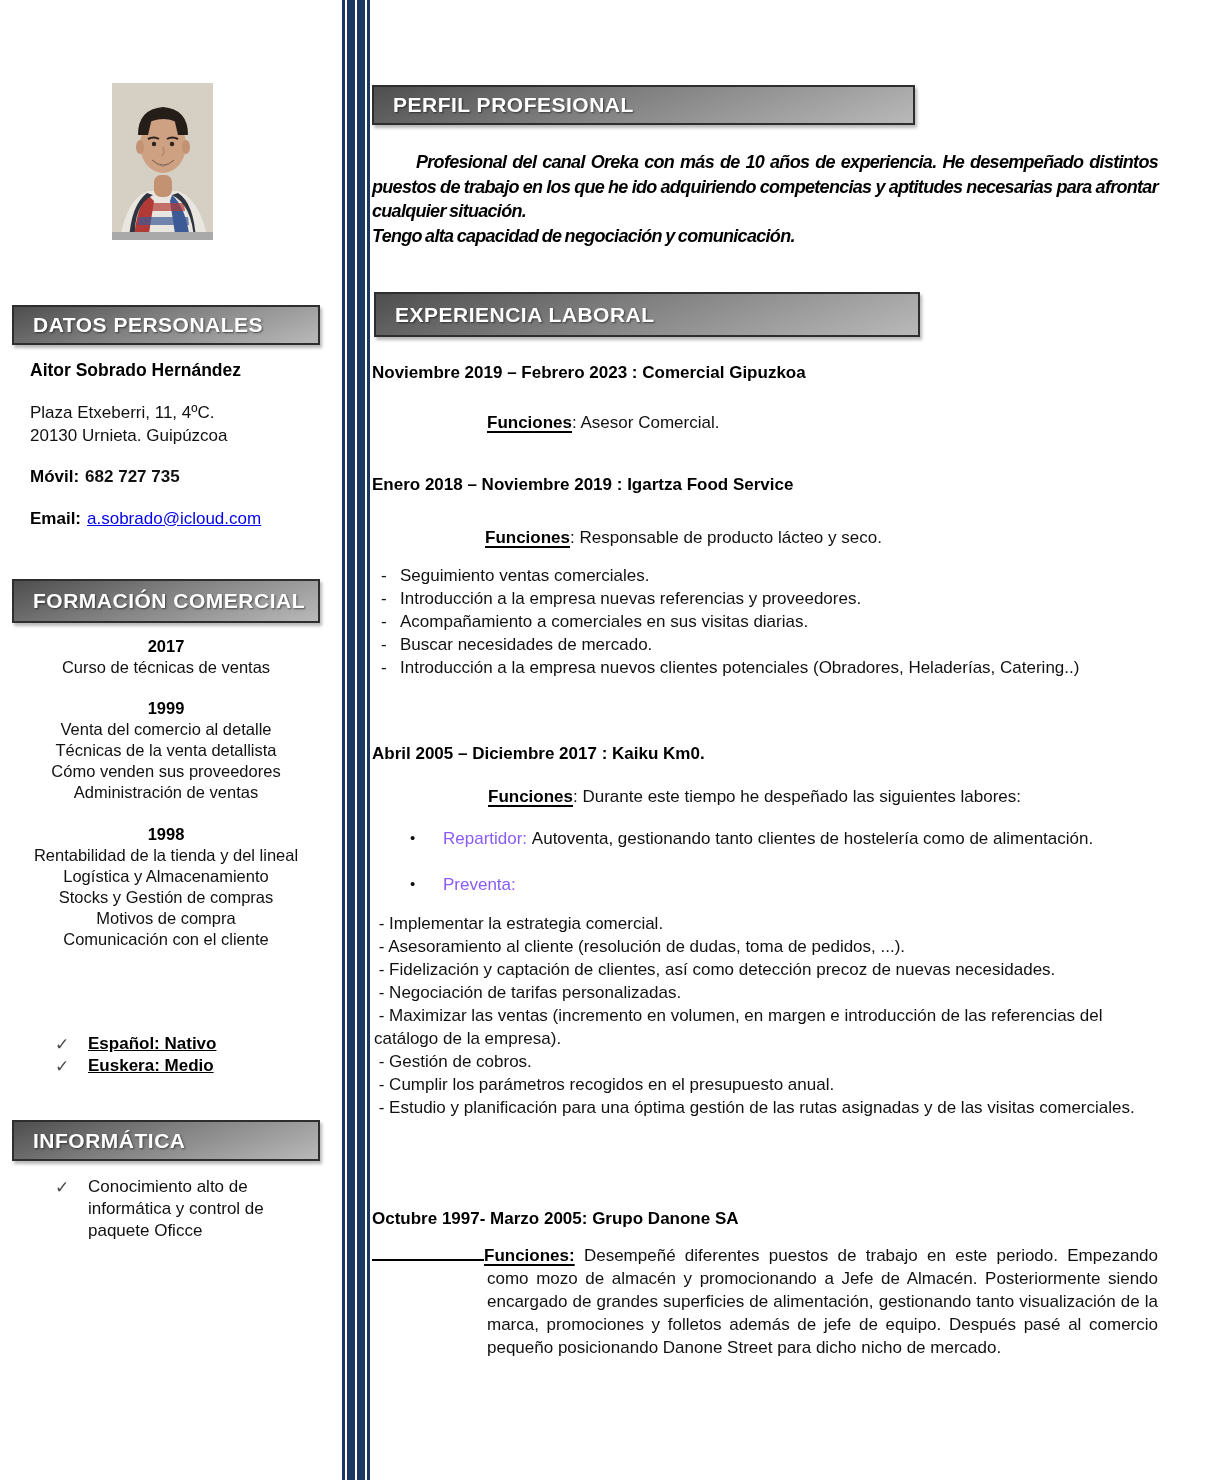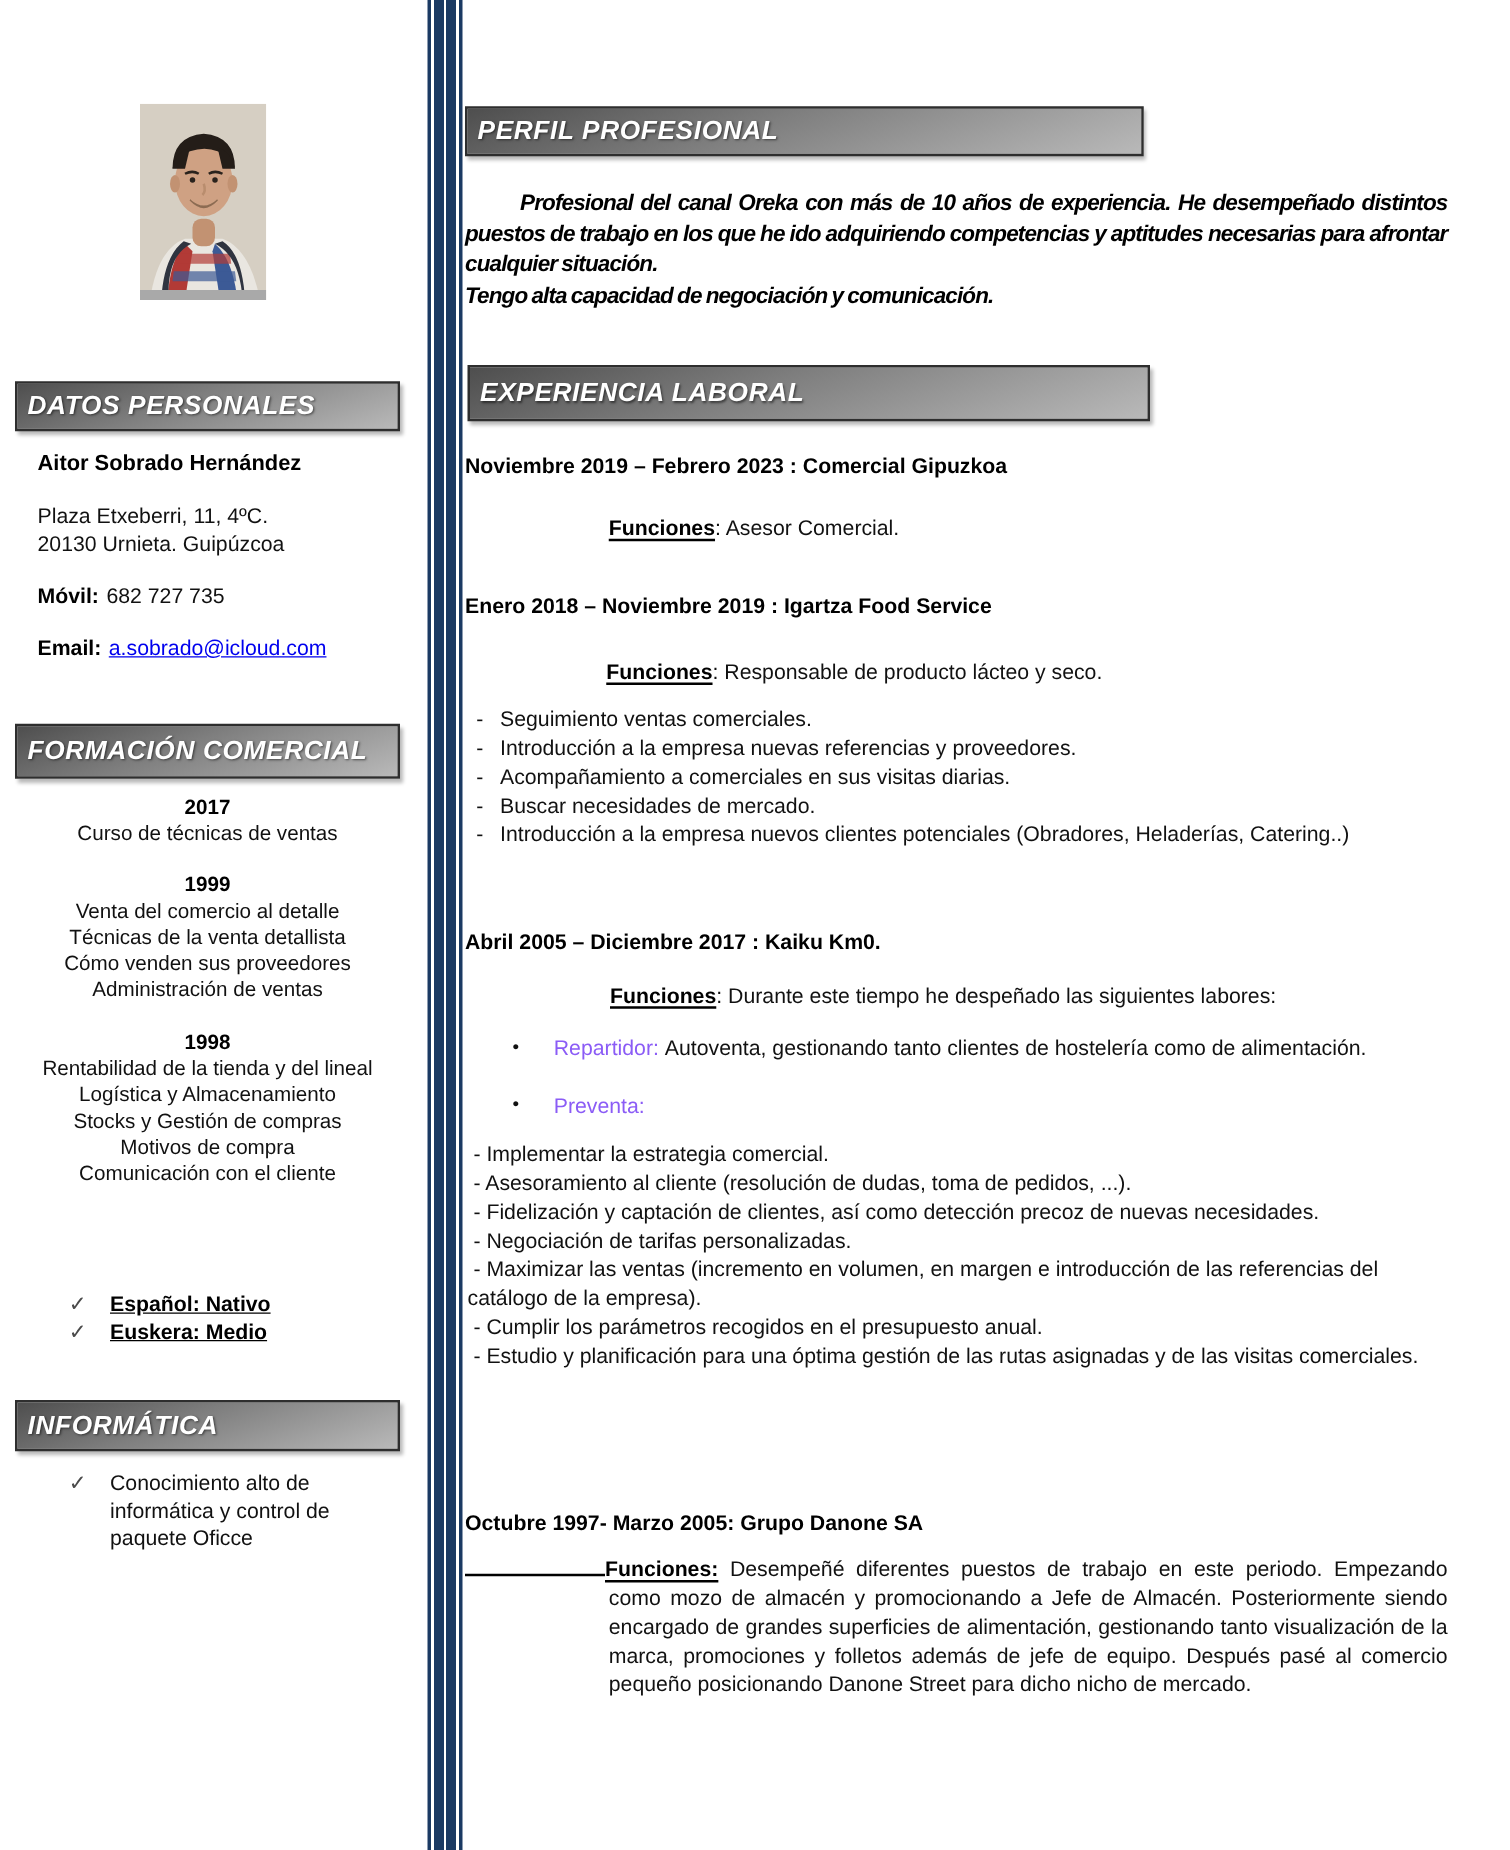--- a/index.html
+++ b/index.html
@@ -18,37 +18,37 @@
   }
   
   .bar{
     position:absolute;box-sizing:border-box;
     background:linear-gradient(160deg,#4e4e4e 0%,#7e7e7e 42%,#b9b9b9 100%);
     border:2px solid #2e2e2e;
     display:flex;align-items:center;
     box-shadow:2px 3px 3px rgba(0,0,0,.28);
   }
   .bar span{
-    color:#fff;font-weight:bold;font-style:italic;font-size:21px;
+    color:#fff;font-weight:bold;font-size:21px;
     letter-spacing:.5px;text-shadow:1px 1px 2px rgba(0,0,0,.55);
-    padding-left:8px;white-space:nowrap;
+    padding-left:19px;white-space:nowrap;
   }
   
   .sidebar{position:absolute;left:0;top:0;width:342px;height:1480px;}
   .photo{position:absolute;left:112px;top:83px;width:101px;height:157px;}
   .photo svg{display:block;}
   .bar.datos{left:12px;top:305px;width:308px;height:40px;}
   .bar.formbar{left:12px;top:579px;width:308px;height:44px;}
   .bar.idibar{left:12px;top:970px;width:308px;height:41px;}
   .bar.infobar{left:12px;top:1120px;width:308px;height:41px;}
   .name{position:absolute;left:30px;top:360px;font-size:17.5px;font-weight:bold;color:#000;}
   .addr{position:absolute;left:30px;top:401px;font-size:17px;line-height:23px;}
   .contact{position:absolute;left:30px;font-size:17px;}
   .contact .lbl{font-weight:bold;color:#000;}
-  .contact .val{margin-left:6px;}
+  .contact .val{margin-left:6px;font-weight:bold;}
   a.email{color:#0000EE;text-decoration:underline;margin-left:6px;}
   .fgroup{position:absolute;left:12px;width:308px;text-align:center;font-size:16.5px;line-height:21px;}
   .fyear{font-weight:bold;color:#000;}
   .chkrow{position:absolute;left:55px;display:flex;font-size:17px;line-height:22px;}
   .check{width:33px;color:#4a4a4a;font-family:"DejaVu Sans",sans-serif;flex:none;}
   .chk-bold{font-weight:bold;color:#000;text-decoration:underline;}
   .chk-info{width:205px;}
   
   .main{position:absolute;left:372px;top:0;width:786px;height:1480px;}
   .bar.perfilbar{left:0;top:85px;width:543px;height:40px;}
@@ -254,20 +254,21 @@
         <span class="rlabel">Preventa:</span>
         <span class="rtext"></span>
     </div>
 
     <div class="tasks">
       <div class="task"> - Implementar la estrategia comercial.</div>
       <div class="task"> - Asesoramiento al cliente (resolución de dudas, toma de pedidos, ...).</div>
       <div class="task"> - Fidelización y captación de clientes, así como detección precoz de nuevas necesidades.</div>
       <div class="task"> - Negociación de tarifas personalizadas.</div>
       <div class="task"> - Maximizar las ventas (incremento en volumen, en margen e introducción de las referencias del  catálogo de la empresa).</div>
+      <div class="task"> - Gestión de cobros.</div>
       <div class="task"> - Cumplir los parámetros recogidos en el presupuesto anual.</div>
       <div class="task"> - Estudio y planificación para una óptima gestión de las rutas asignadas y de las visitas comerciales.</div>
     </div>
 
     <h3 class="jtitle" style="top:1209px;">Octubre 1997- Marzo 2005: Grupo Danone SA</h3>
     <div class="danone">
       <span class="leader"></span><span class="flabel">Funciones:</span><span class="ftext"> Desempeñé diferentes puestos de trabajo en este periodo. Empezando como mozo de almacén y promocionando a Jefe de Almacén. Posteriormente siendo encargado de grandes superficies de alimentación, gestionando tanto visualización de la marca, promociones y folletos además de jefe de equipo. Después pasé al comercio pequeño posicionando Danone Street para dicho nicho de mercado.</span>
     </div>
 
   </main>

